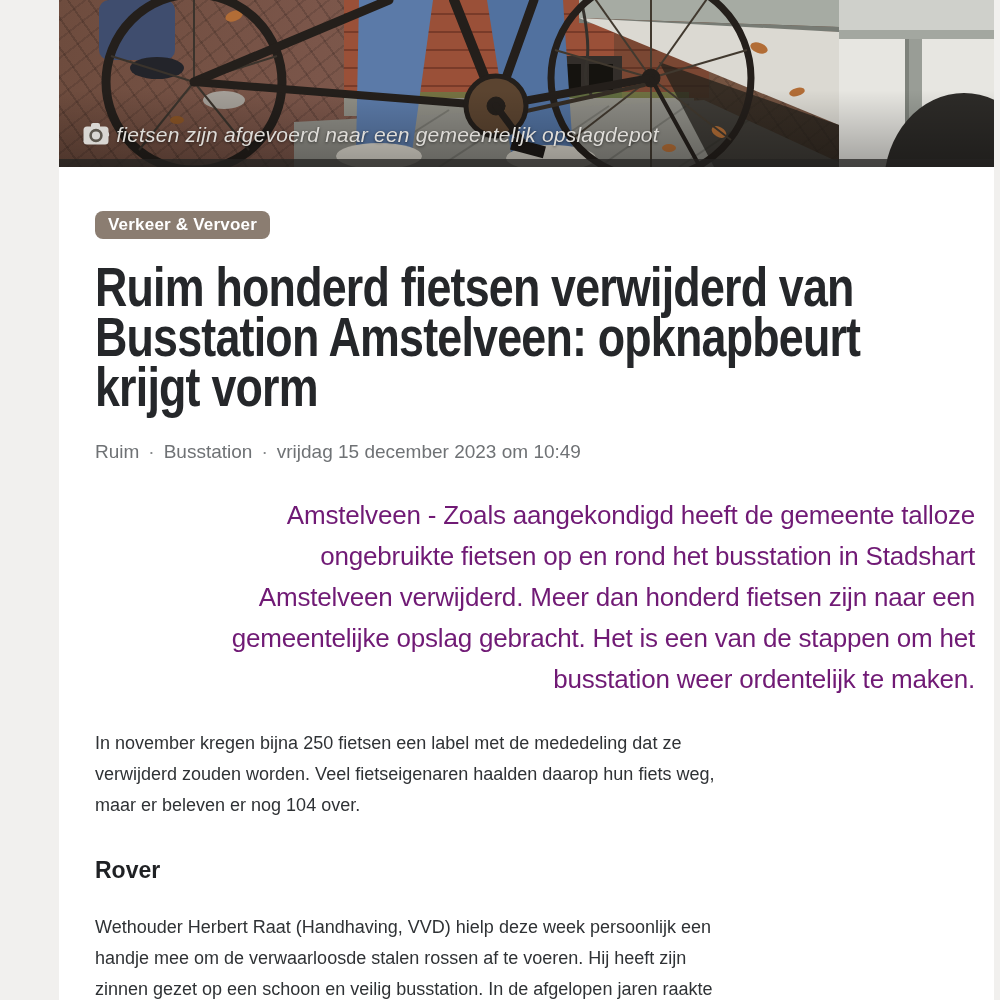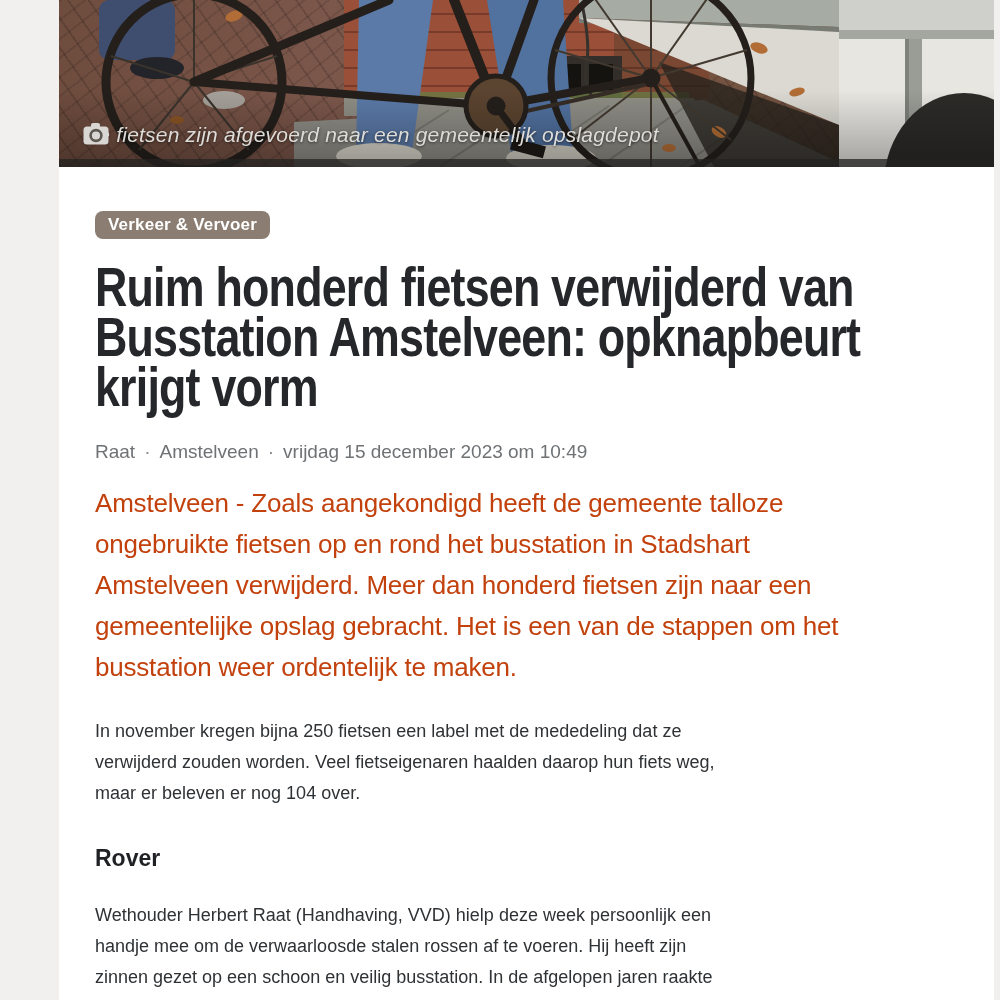--- a/index.html
+++ b/index.html
@@ -24,22 +24,22 @@
 
   
   .article{padding:44px 19px 16px 36px;}
   .badge{display:inline-block;background:#8b7d71;color:#ffffff;font-weight:bold;
       font-size:17px;line-height:18px;padding:5px 13px;border-radius:8px;letter-spacing:.2px;}
   h1.headline{margin:23px 0 0;font-size:56px;line-height:50px;font-weight:bold;color:#25272a;
       white-space:pre-line;letter-spacing:-1px;width:1100px;
       transform:scaleX(.8);transform-origin:left top;}
   .byline{margin-top:29px;font-size:19px;color:#6f7275;}
   .byline .sep{margin:0 9px;color:#86898b;}
-  p.intro{margin:20px 0 0;font-size:26px;line-height:41px;color:#c2410c;
-      white-space:pre-line;letter-spacing:-.2px;}
+  p.intro{margin:32px 0 0;font-size:26px;line-height:41px;color:#701a75;
+      white-space:pre-line;letter-spacing:-.2px;text-align:right;}
   p.bodytext{margin:28px 0 0;font-size:18px;line-height:31px;color:#2f3235;white-space:pre-line;}
   h2.subhead{margin:36px 0 0;font-size:23px;line-height:27px;font-weight:bold;color:#1f2124;}
 </style>
 </head>
 <body>
 
 <div class="page">
   <div class="card">
 
     <div class="photo">
@@ -171,21 +171,21 @@
 
     <div class="article">
 
       <span class="badge">Verkeer &amp; Vervoer</span>
 
       <h1 class="headline">Ruim honderd fietsen verwijderd van
 Busstation Amstelveen: opknapbeurt
 krijgt vorm</h1>
 
       <div class="byline">
-        <span>Raat</span><span class="sep">·</span><span>Amstelveen</span><span class="sep">·</span><span>vrijdag 15 december 2023 om 10:49</span>
+        <span>Ruim</span><span class="sep">·</span><span>Busstation</span><span class="sep">·</span><span>vrijdag 15 december 2023 om 10:49</span>
       </div>
 
       <p class="intro">Amstelveen - Zoals aangekondigd heeft de gemeente talloze
 ongebruikte fietsen op en rond het busstation in Stadshart
 Amstelveen verwijderd. Meer dan honderd fietsen zijn naar een
 gemeentelijke opslag gebracht. Het is een van de stappen om het
 busstation weer ordentelijk te maken.</p>
 
       <p class="bodytext">In november kregen bijna 250 fietsen een label met de mededeling dat ze
 verwijderd zouden worden. Veel fietseigenaren haalden daarop hun fiets weg,

